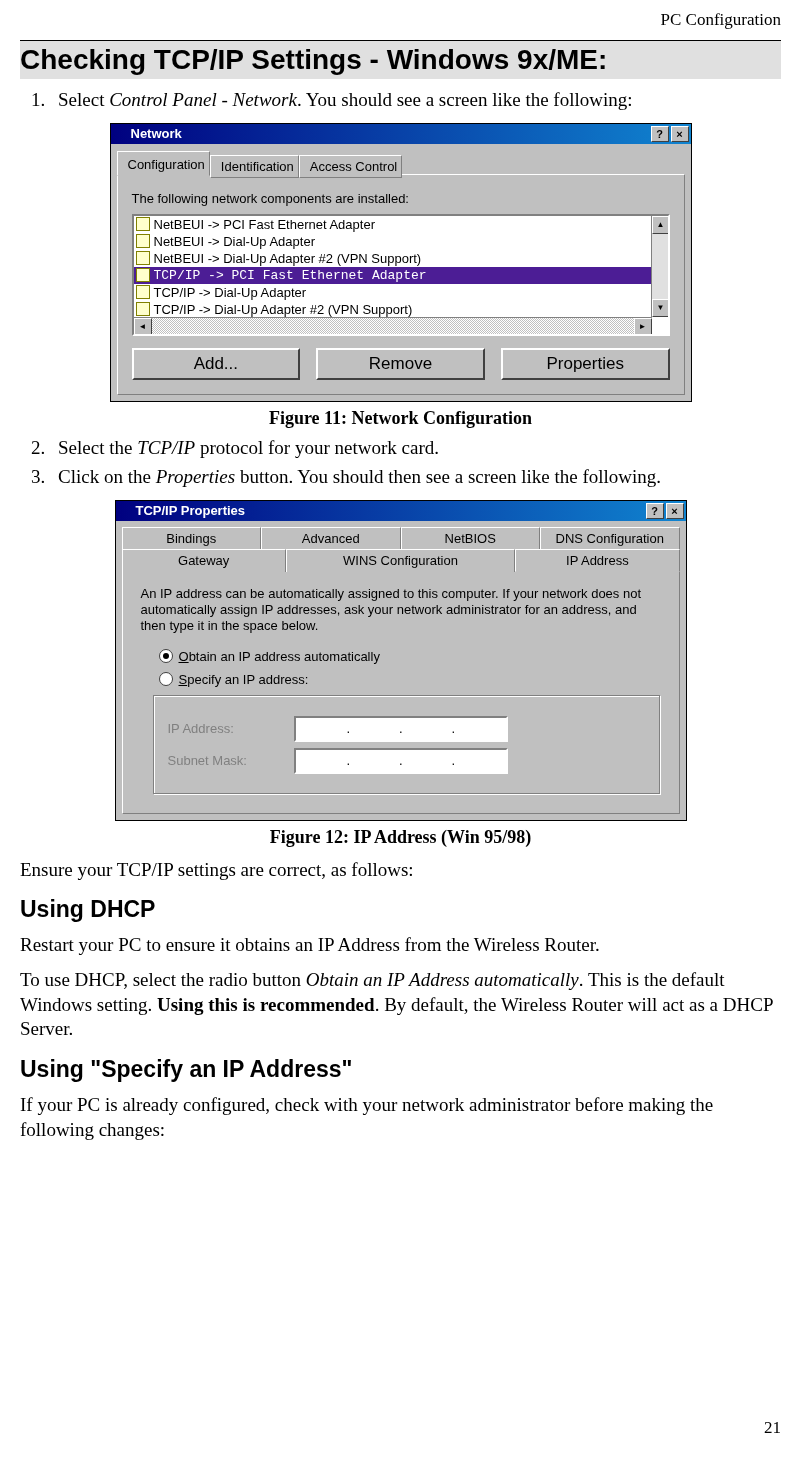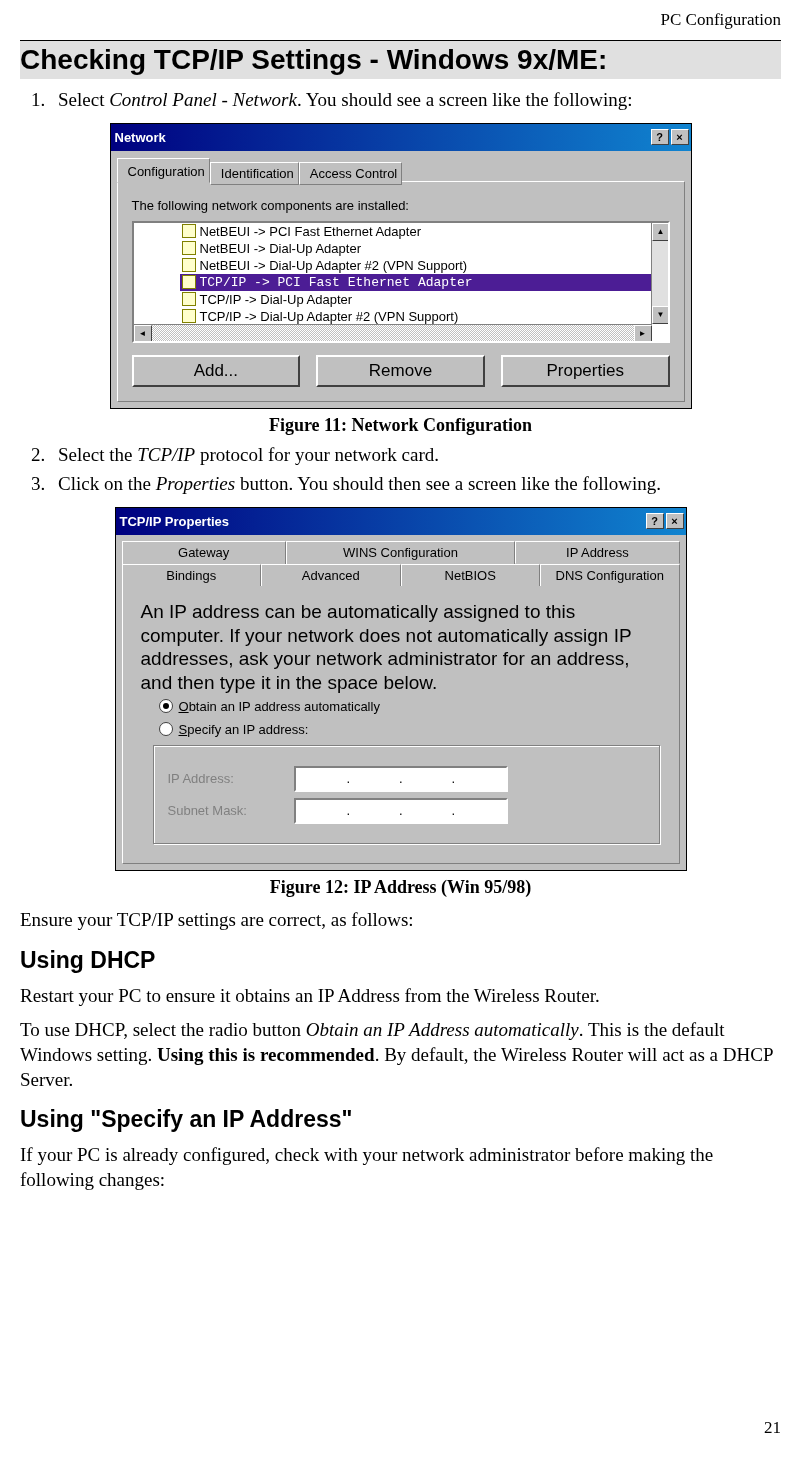--- a/index.html
+++ b/index.html
@@ -75,22 +75,22 @@
     font-family: "MS Sans Serif", Tahoma, Arial, sans-serif;
     font-size: 13px;
     color: #000;
     filter: blur(0.3px);
   }
   .titlebar {
     background: linear-gradient(to right, #000080, #1084d0);
     color: #fff;
     display: flex;
     align-items: center;
-    height: 27px;
-    padding: 0 2px 0 4px;
+    height: 20px;
+    padding: 0 2px 0 20px;
     font-weight: bold;
   }
   .titlebar .title-text { flex: 1; }
   .titlebar .tbtn {
     width: 16px; height: 14px;
     background: #c0c0c0;
     border-top: 1px solid #fff;
     border-left: 1px solid #fff;
     border-right: 1px solid #404040;
     border-bottom: 1px solid #404040;
@@ -142,21 +142,20 @@
     border-left: 2px solid #808080;
     border-right: 2px solid #fff;
     border-bottom: 2px solid #fff;
     background: #fff;
     height: 118px;
     overflow: hidden;
     position: relative;
   }
   .list-inner {
     overflow: hidden;
-    padding-left: 46px;
   }
   .list-item {
     display: flex;
     align-items: center;
     gap: 4px;
     padding: 1px 2px;
     white-space: nowrap;
     height: 15px;
     font-size: 13px;
   }
@@ -228,23 +227,23 @@
     font-size: 13px;
   }
   .tabrow2.top .tab2 { border-bottom: 0; }
   .tabrow2.bottom .tab2 { }
   .tab2.active {
     border-bottom: 1px solid #c0c0c0;
     position: relative;
     z-index: 2;
   }
   .desc {
-    font-size: 19px;
+    font-size: 13px;
     line-height: 1.25;
-    margin-bottom: 4px;
+    margin-bottom: 14px;
   }
   .radio-row {
     display: flex;
     align-items: center;
     gap: 6px;
     margin: 3px 0 8px 18px;
     font-size: 13px;
   }
   .radio {
     width: 12px; height: 12px; border-radius: 50%;
@@ -386,30 +385,30 @@
   </ol>
 
   <div class="fig-wrap">
     <div class="win9x" style="width:570px;">
       <div class="titlebar">
         <span class="title-text">TCP/IP Properties</span>
         <span class="tbtn">?</span>
         <span class="tbtn">×</span>
       </div>
       <div class="client">
-        <div class="tabrow2 bottom">
-          <div class="tab2">Gateway</div>
-          <div class="tab2" style="flex:1.4">WINS Configuration</div>
-          <div class="tab2 active">IP Address</div>
-        </div>
         <div class="tabrow2 top">
           <div class="tab2">Bindings</div>
           <div class="tab2">Advanced</div>
           <div class="tab2">NetBIOS</div>
           <div class="tab2">DNS Configuration</div>
+        </div>
+        <div class="tabrow2 bottom">
+          <div class="tab2">Gateway</div>
+          <div class="tab2" style="flex:1.4">WINS Configuration</div>
+          <div class="tab2 active">IP Address</div>
         </div>
         <div class="tabpanel" style="padding:14px 18px 18px 18px;">
           <div class="desc">An IP address can be automatically assigned to this computer. If your network does not automatically assign IP addresses, ask your network administrator for an address, and then type it in the space below.</div>
 
           <div class="radio-row">
             <span class="radio checked"></span>
             <span class="underline-first">Obtain an IP address automatically</span>
           </div>
           <div class="radio-row">
             <span class="radio"></span>

